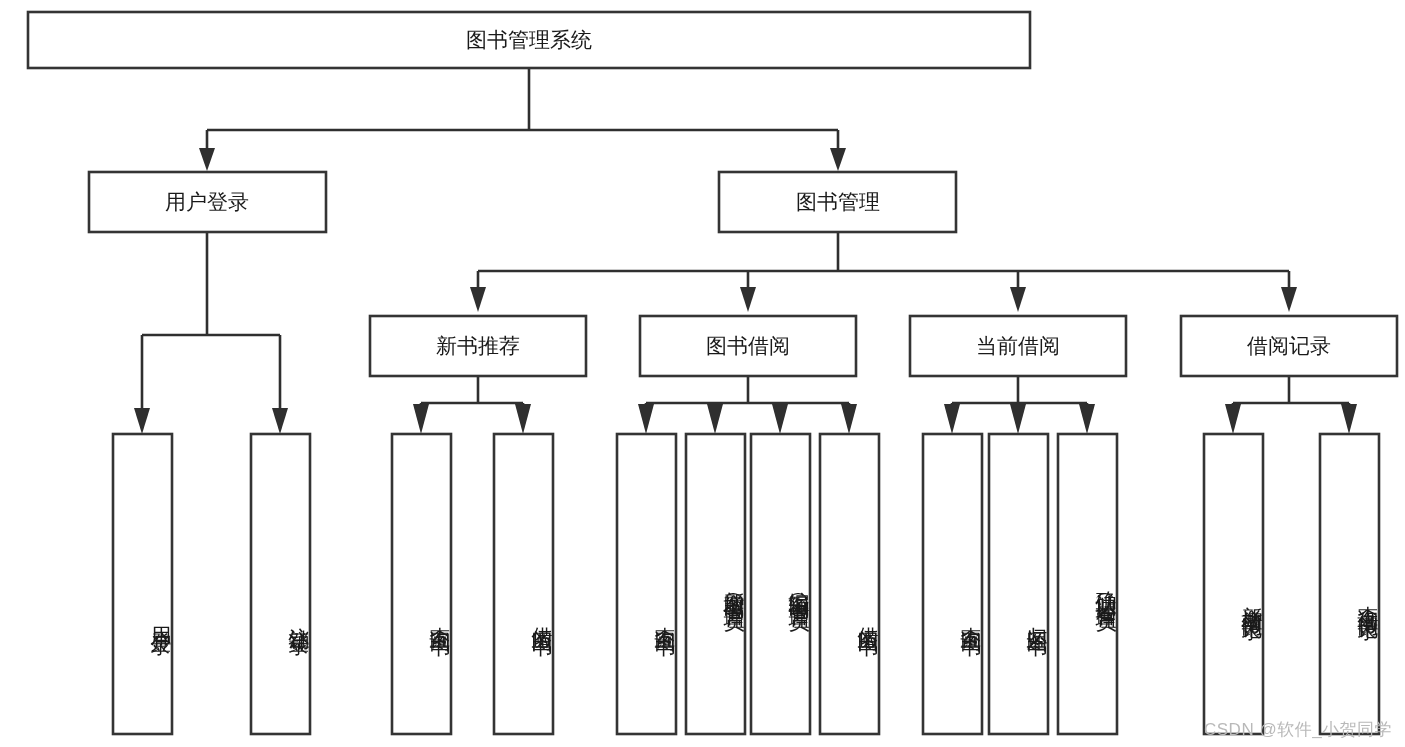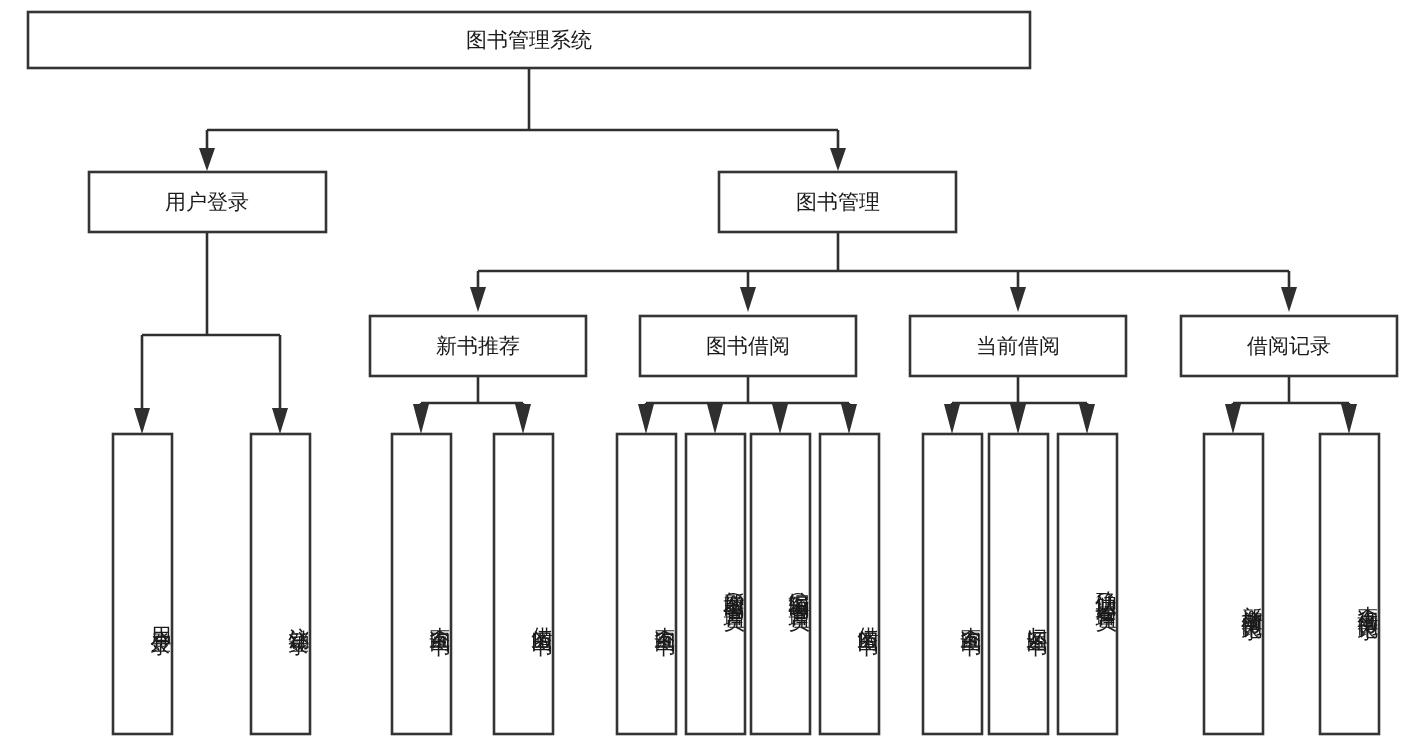--- a/index.html
+++ b/index.html
@@ -199,14 +199,15 @@
   <div class="node-label-v" style="left:743px; top:440px; width:59px; height:294px;">编辑图书（管理员）</div>
   <div class="node-label-v" style="left:812px; top:498px; width:59px; height:236px;">借阅图书</div>
 
   <div class="node-label-v" style="left:915px; top:498px; width:59px; height:236px;">查询图书</div>
   <div class="node-label-v" style="left:981px; top:498px; width:59px; height:236px;">归还图书</div>
   <div class="node-label-v" style="left:1050px; top:440px; width:59px; height:294px;">确认归还（管理员）</div>
 
   <div class="node-label-v" style="left:1196px; top:462px; width:59px; height:272px;">新增借阅记录</div>
   <div class="node-label-v" style="left:1312px; top:462px; width:59px; height:272px;">查询借阅记录</div>
 
+  <div class="watermark" style="left:1196px; top:718px;">CSDN @软件_小贺同学</div>
 
 </div>
 
 </body></html>

